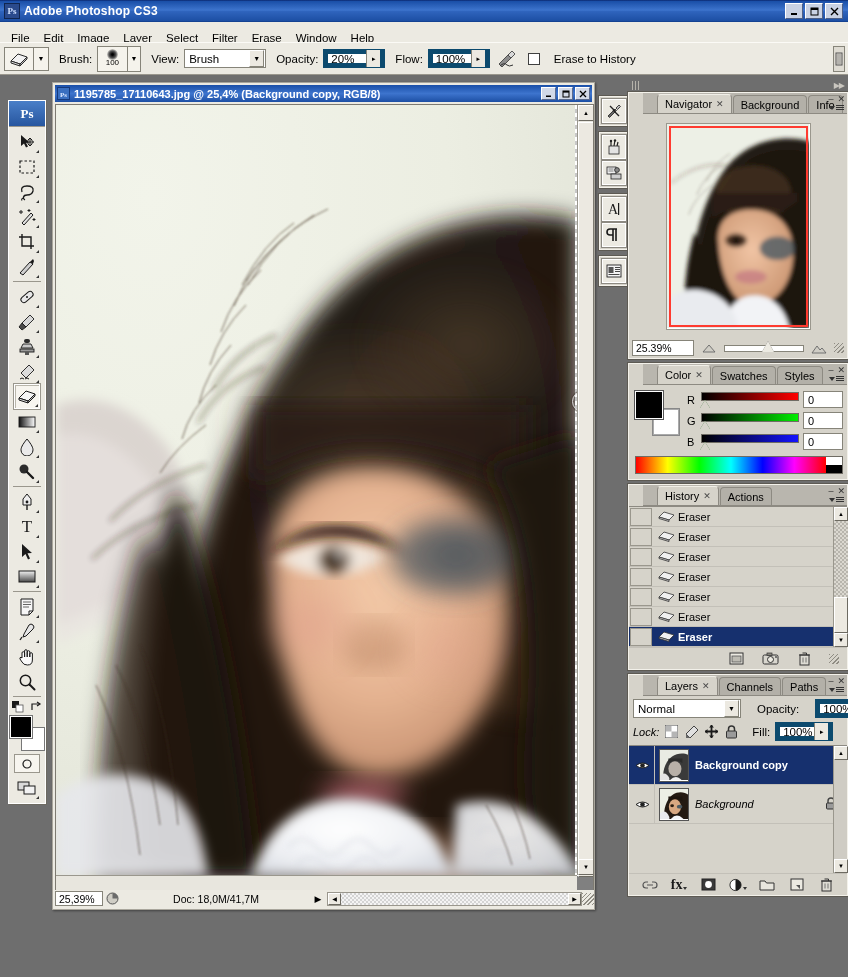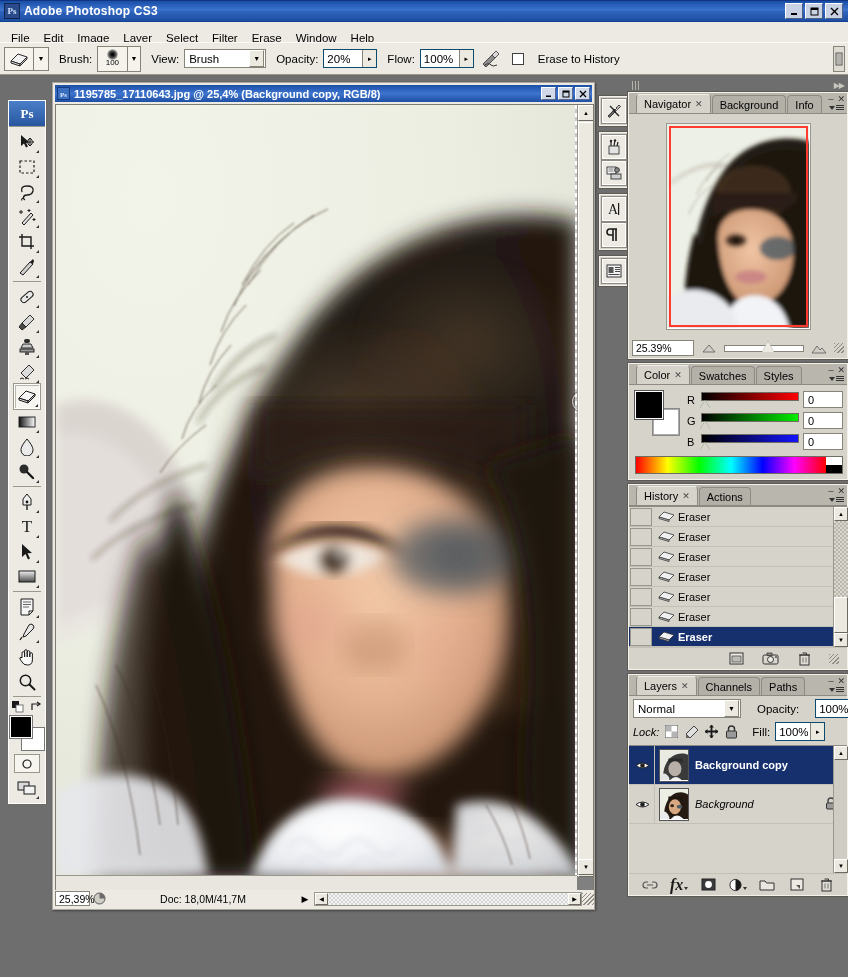--- a/index.html
+++ b/index.html
@@ -107,21 +107,21 @@
   }
   .combo .val { padding: 0 4px; font-size: 11.5px; color: #000; flex: 1; }
   .combo .drop {
     width: 15px; height: 17px; margin: 0 1px 0 0;
     background: #ece9e1; border: 1px solid #868479;
     border-top-color: #ffffff; border-left-color: #ffffff;
     display: flex; align-items: center; justify-content: center; font-size: 7px;
   }
   .numfield {
     display: flex; align-items: center; height: 19px;
-    border: 1px solid #0c4a6e; background: #fff;
+    border: 5px solid #0c4a6e; background: #fff;
   }
   .numfield .val { width: 38px; padding: 0 3px; font-size: 11.5px; }
   .numfield .spin {
     width: 14px; height: 17px; background: #ece9e1;
     border-left: 1px solid #868479;
     display: flex; align-items: center; justify-content: center; font-size: 7px;
   }
   .airbrush-btn { width: 26px; height: 24px; display:flex;align-items:center;justify-content:center; margin: 0 4px; }
   .chk-wrap { display: flex; align-items: center; gap: 14px; margin-left: 4px; }
   .chkbox {
@@ -255,21 +255,21 @@
     position: absolute; left: 0; top: 17px; width: 16px; height: 755px;
     background: #ece9e1; border: 1px solid #fff;
     border-right-color:#6d6a61; border-bottom-color:#6d6a61;
   }
   .doc-status {
     position: absolute; left: 2px; bottom: 2px; width: 539px; height: 17px;
     display: flex; align-items: center;
     background: #eceae2;
   }
   .zoom-field {
-    width: 35px; height: 15px; background: #fff;
+    width: 48px; height: 15px; background: #fff;
     border: 1px solid #868479; font-size: 10.5px;
     display: flex; align-items: center; padding-left: 3px;
   }
   .status-icon {
     width: 18px; height: 15px; display:flex;align-items:center;justify-content:center;
   }
   .status-text {
     flex: 0 0 auto; width: 190px; text-align: center;
     font-size: 10.5px; color: #000;
   }
@@ -325,23 +325,24 @@
 
   .palette {
     background: #d6d3ca;
     border: 1px solid #f3f1ea;
     box-shadow: 0 0 0 1px #5d5a53;
     margin-bottom: 4px;
     position: relative;
   }
   .pal-tabs {
     display: flex; align-items: flex-end; height: 21px;
-    padding-left: 7px; position: relative;
+    padding-left: 14px; position: relative;
     background: #b9b6ae;
     border-bottom: 1px solid #8d8a82;
+    margin-left: 14px;
   }
   .pal-tab {
     height: 18px; padding: 0 7px;
     display: flex; align-items: center; gap: 4px;
     font-size: 11px; color: #000;
     background: #b3b0a8;
     border: 1px solid #8d8a82; border-bottom: none;
     border-top-left-radius: 4px; border-top-right-radius: 4px;
     margin-right: 1px;
   }
@@ -1504,21 +1505,21 @@
         </div>
       </div>
 
       <div class="lay-footer">
         <div class="lf-btn">
           <svg width="16" height="10" viewBox="0 0 16 10">
               <path d="M6 2 H4 a3 3 0 0 0 0 6 h2 M10 2 h2 a3 3 0 0 1 0 6 h-2 M5 5 h6" fill="none" stroke="#555" stroke-width="1.2"></path>
             </svg>
         </div>
         <div class="lf-btn">
-          <span style="font-family:'Liberation Serif',serif;font-style:italic;font-weight:bold;font-size:16px;color:#1a1a1a;">fx</span>
+          <span style="font-family:'Liberation Serif',serif;font-weight:bold;font-size:14px;color:#1a1a1a;">fx</span>
           <span class="small-tri"></span>
         </div>
         <div class="lf-btn">
           <svg width="15" height="13" viewBox="0 0 15 13">
               <rect x="1" y="1" width="13" height="11" fill="#3a3a3a" stroke="#222" stroke-width="1"></rect>
               <circle cx="7.5" cy="6.5" r="3.4" fill="#fff"></circle>
             </svg>
         </div>
         <div class="lf-btn">
           <svg width="14" height="14" viewBox="0 0 14 14">

